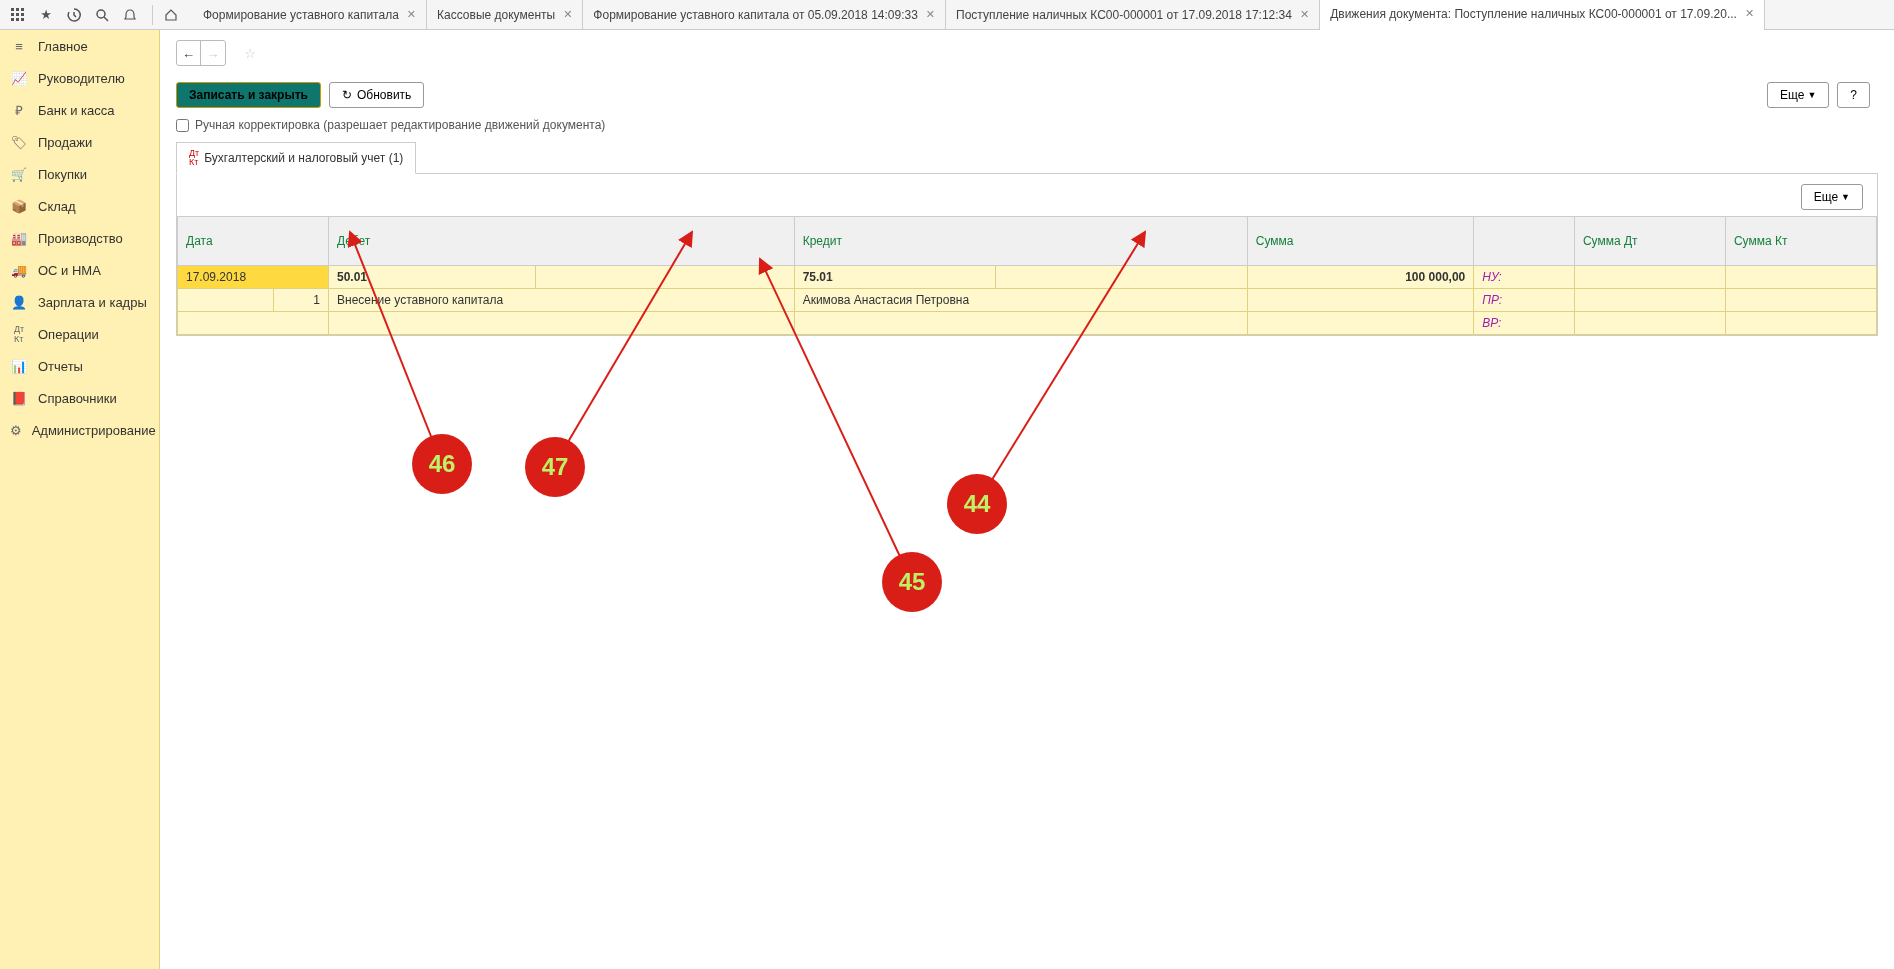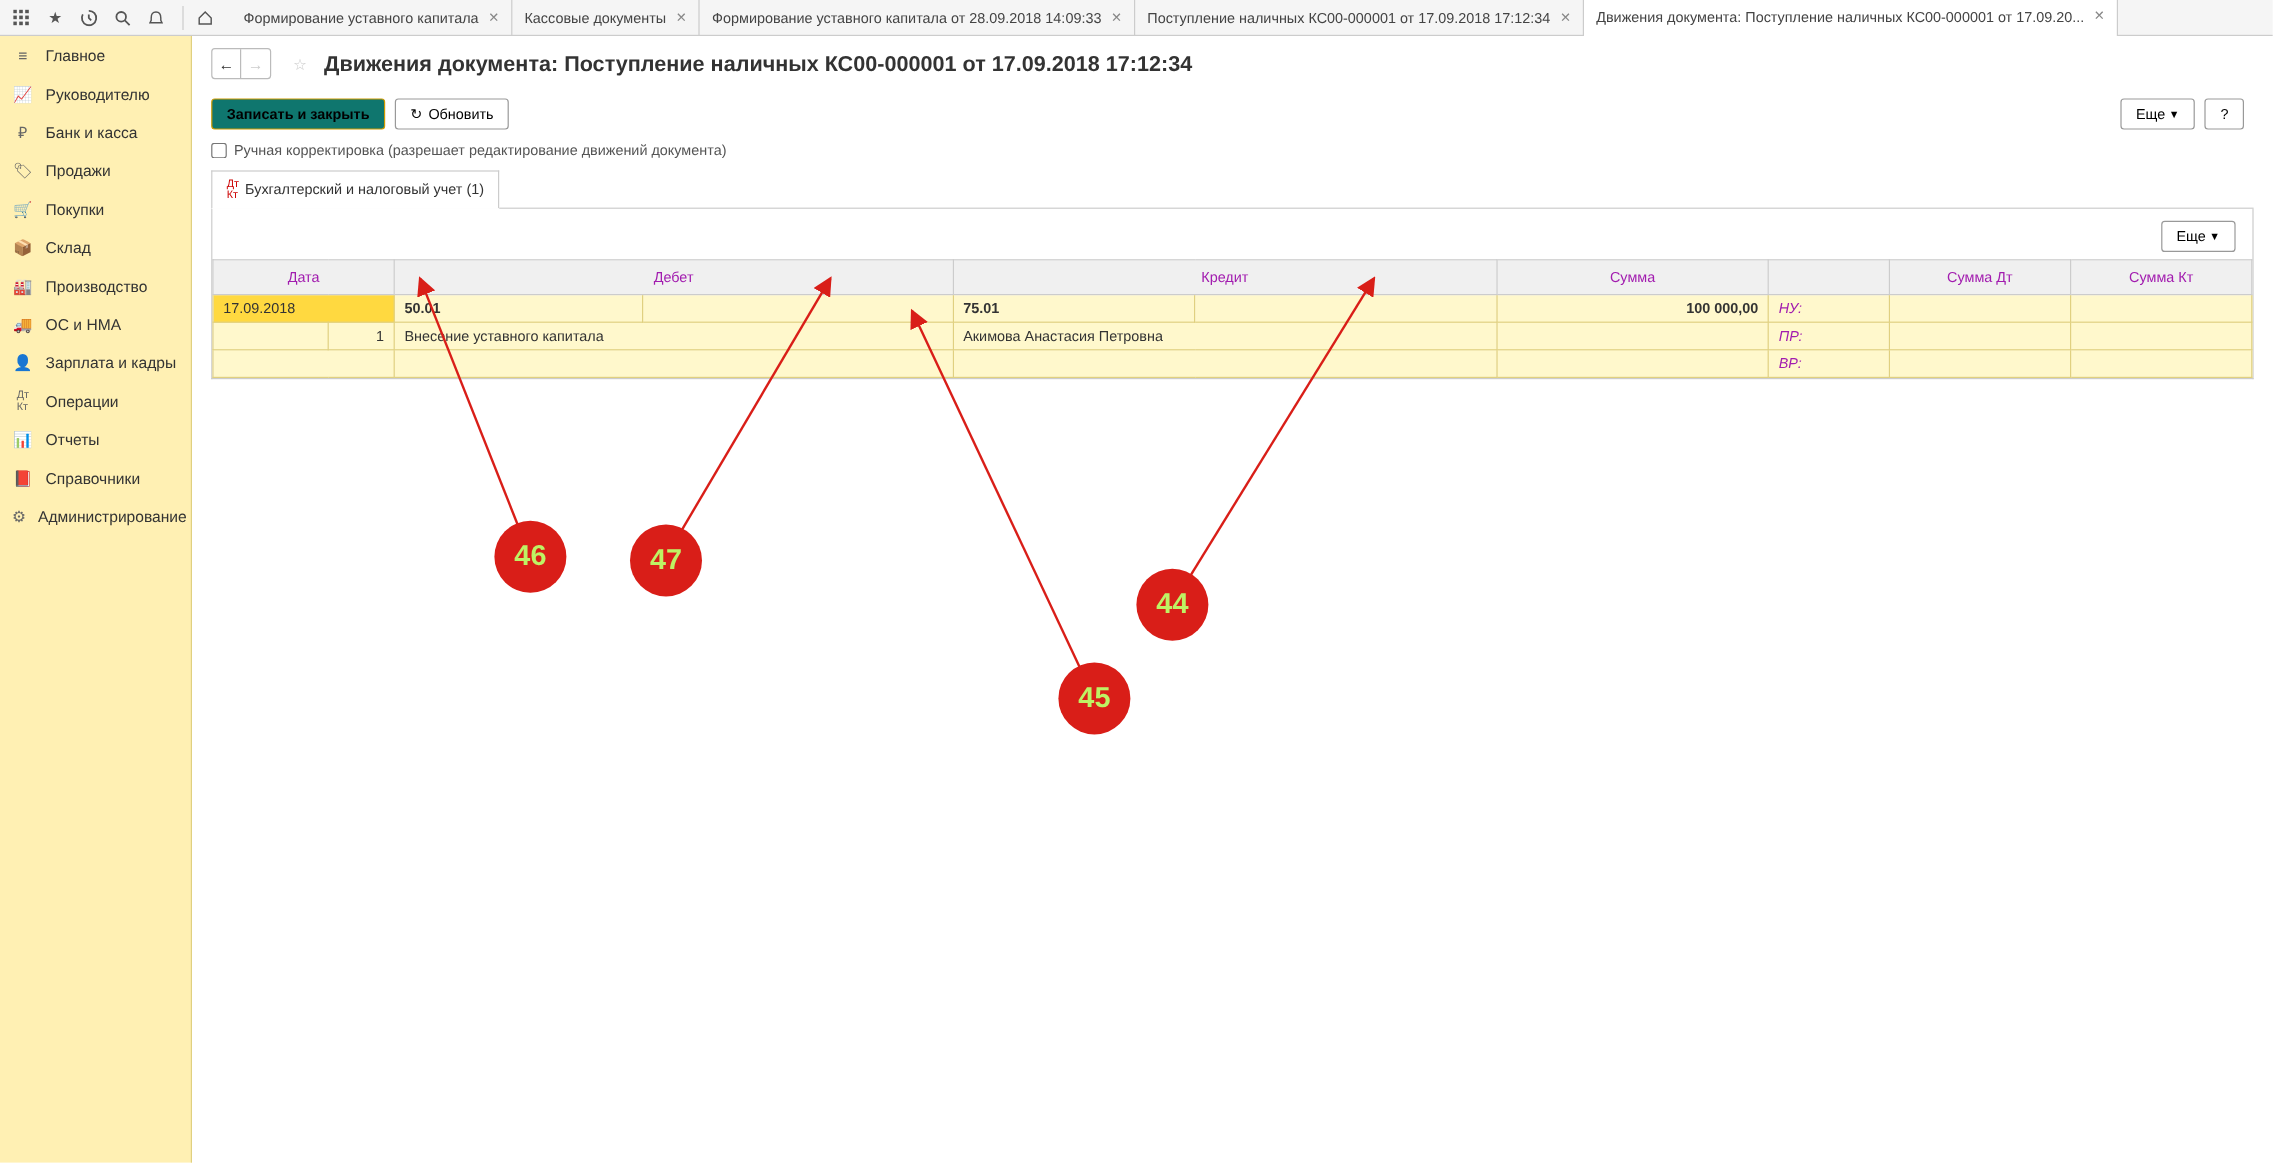--- a/index.html
+++ b/index.html
@@ -50,21 +50,21 @@
     .inner-tabs { display: flex; border-bottom: 1px solid #ccc; margin-bottom: 0; }
     .inner-tab { padding: 6px 12px; border: 1px solid #ccc; border-bottom: none; background: #f9f9f9; cursor: pointer; font-size: 12px; display: flex; align-items: center; }
     .inner-tab.active { background: #fff; border-bottom: 1px solid #fff; margin-bottom: -1px; }
     .inner-tab .icon { margin-right: 5px; font-size: 10px; color: #c00; }
     
     
     .table-area { border: 1px solid #ccc; border-top: none; padding: 10px 0 0 0; position: relative; }
     .table-toolbar { display: flex; justify-content: flex-end; padding: 0 6px 6px; }
     
     .data-table { width: 100%; border-collapse: collapse; font-size: 12px; }
-    .data-table th { background: #f0f0f0; border: 1px solid #ccc; padding: 7px 8px; text-align: center; font-weight: normal; color: #a21caf; }
+    .data-table th { background: #f0f0f0; border: 1px solid #ccc; padding: 17px 8px; text-align: left; font-weight: normal; color: #15803d; }
     .data-table td { border: 1px solid #e0d080; padding: 4px 8px; background: #fff8cc; vertical-align: top; }
     .data-table .row-num { text-align: right; width: 40px; }
     .data-table .date-cell { background: #ffd940; font-weight: normal; }
     .data-table .sum-cell { text-align: right; font-weight: bold; }
     .data-table .label-cell { font-style: italic; color: #a21caf; }
     
     .col-date { width: 120px; }
     .col-debit { width: 370px; }
     .col-credit { width: 360px; margin-left: 40px; }
     .col-sum { width: 180px; }
@@ -121,21 +121,21 @@
   <div class="tabs-bar">
     <div class="tab">
         <span>Формирование уставного капитала</span>
         <span class="close">✕</span>
       </div>
     <div class="tab">
         <span>Кассовые документы</span>
         <span class="close">✕</span>
       </div>
     <div class="tab">
-        <span>Формирование уставного капитала от 28.09.2018 14:09:33</span>
+        <span>Формирование уставного капитала от 05.09.2018 14:09:33</span>
         <span class="close">✕</span>
       </div>
     <div class="tab">
         <span>Поступление наличных КС00-000001 от 17.09.2018 17:12:34</span>
         <span class="close">✕</span>
       </div>
     <div class="tab active">
         <span>Движения документа: Поступление наличных КС00-000001 от 17.09.20...</span>
         <span class="close">✕</span>
       </div>
@@ -199,21 +199,20 @@
       </div>
   </div>
 
   <div class="content">
     <div class="title-row">
       <div class="nav-buttons">
         <div class="nav-btn">←</div>
         <div class="nav-btn" style="color:#ccc;">→</div>
       </div>
       <div class="star-icon">☆</div>
-      <div class="page-title">Движения документа: Поступление наличных КС00-000001 от 17.09.2018 17:12:34</div>
     </div>
 
     <div class="toolbar">
       <button class="btn btn-primary">Записать и закрыть</button>
       <button class="btn">
           <span class="icon">↻</span>
           <span>Обновить</span>
         </button>
       <div class="toolbar-right">
         <button class="btn">

